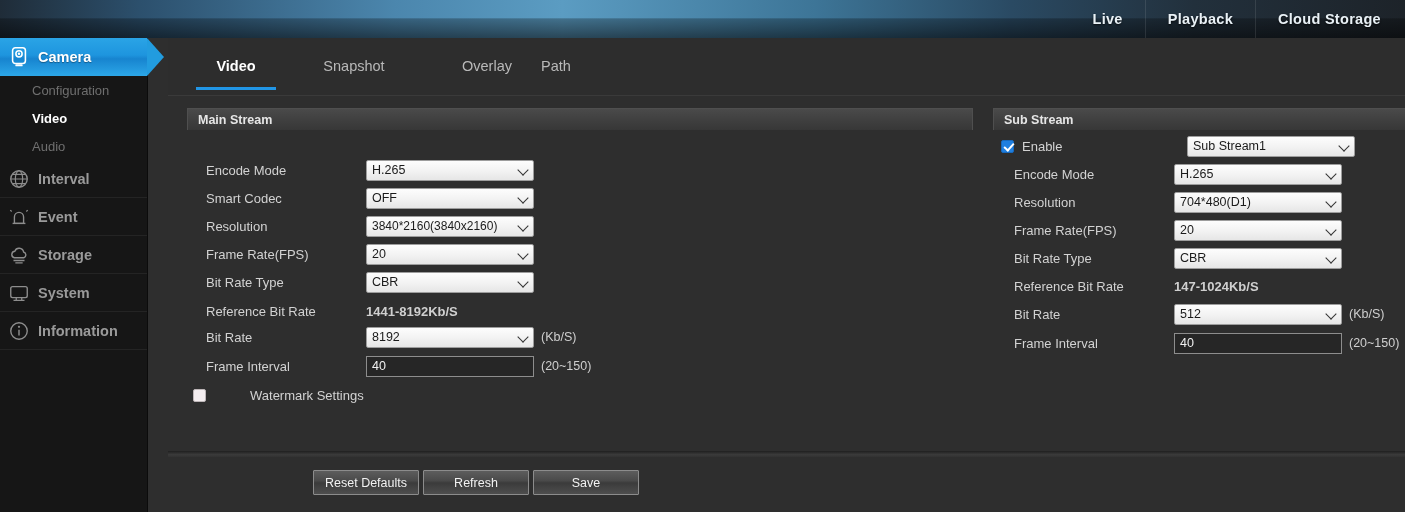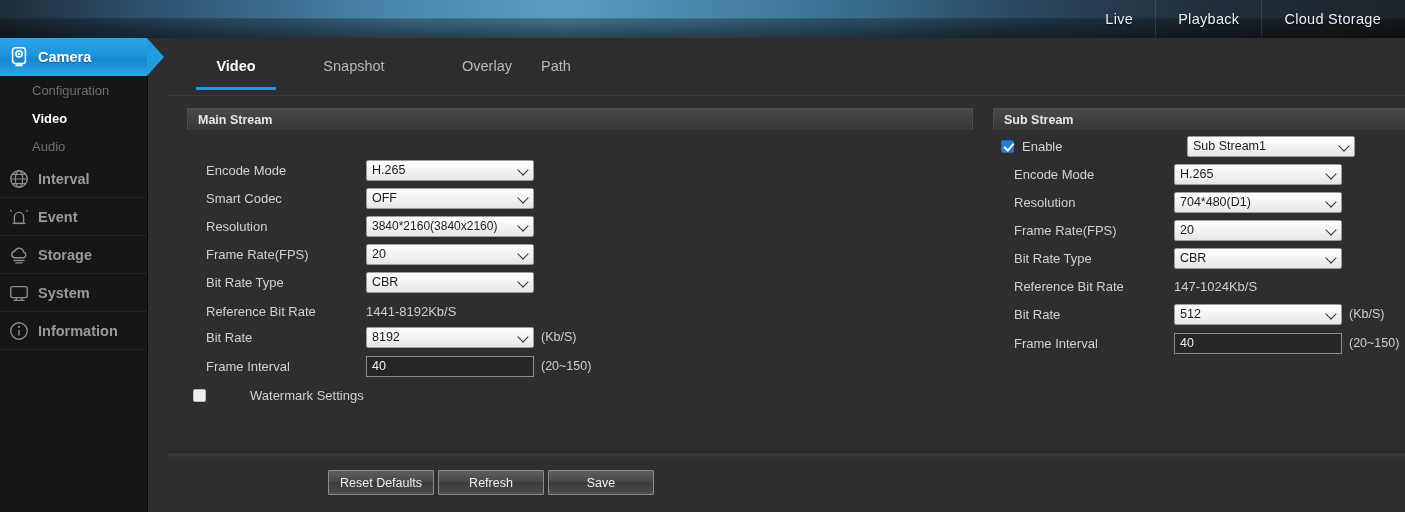--- a/index.html
+++ b/index.html
@@ -27,21 +27,21 @@
   }
   .logo-wrap { position: absolute; left: 8px; top: 3px; display: flex; align-items: center; gap: 10px; }
   .logo-mark { width: 32px; height: 32px; display: block; }
   .logo-text {
     font-size: 23px; letter-spacing: 6.5px; color: #eef4f8;
     font-weight: 400; line-height: 32px;
     text-shadow: 0 1px 1px rgba(0,0,0,.6);
   }
   .topnav { position: absolute; right: 16px; top: 0; height: 38px; display: flex; align-items: center; }
   .topnav a {
-    color: #e9f1f6; font-size: 14.5px; font-weight: normal; text-decoration: none;
+    color: #e9f1f6; font-size: 14.5px; font-weight: bold; text-decoration: none;
     padding: 0 22px; line-height: 38px; letter-spacing: .3px;
     text-shadow: 0 1px 2px rgba(0,0,0,.7);
     border-right: 1px solid rgba(255,255,255,0.10);
   }
   .topnav a:last-child { border-right: none; padding-right: 8px; }
 
   
   .sidebar {
     position: absolute; left: 0; top: 38px; width: 148px; height: 474px;
     background: #161616;
@@ -93,21 +93,21 @@
     background: linear-gradient(to bottom, #4a4a4a 0%, #3f3f3f 55%, #373737 100%);
     color: #e6e6e6; font-size: 12.5px; font-weight: bold; padding-left: 10px;
     border: 1px solid #4f4f4f; border-bottom: none;
   }
   #main-stream-head { left: 19px; top: 12px; width: 786px; }
   #sub-stream-head  { left: 825px; top: 12px; width: 412px; border-right: none; }
 
   .row { position: absolute; display: flex; align-items: center; height: 22px; }
   .lbl { color: #d2d2d2; font-size: 13px; white-space: nowrap; }
   .units { color: #cfcfcf; font-size: 12.5px; margin-left: 7px; white-space: nowrap; }
-  .static-val { color: #cfcfcf; font-size: 13px; white-space: nowrap; }
+  .static-val { color: #cfcfcf; font-size: 13px; white-space: nowrap; font-weight: bold; }
 
   select.dd {
     -webkit-appearance: none; appearance: none;
     background: linear-gradient(to bottom, #fdfdfd 0%, #f3f3f3 50%, #e6e6e6 100%);
     border: 1px solid #9d9d9d; border-radius: 2px;
     color: #1b1b1b; font-size: 12.5px; font-family: "Liberation Sans", sans-serif;
     height: 21px; padding: 0 20px 0 5px; outline: none; cursor: pointer;
   }
   .ddwrap { position: relative; display: inline-block; }
   .ddwrap::after {
@@ -130,21 +130,21 @@
     background: #1f7fe0; border: 1px solid #1869bd; position: relative;
   }
   .cb.on::after {
     content: ""; position: absolute; left: 4px; top: 0px; width: 4px; height: 8px;
     border-right: 2px solid #fff; border-bottom: 2px solid #fff; transform: rotate(42deg);
   }
 
   
   .footer-sep { position: absolute; left: 168px; top: 451px; width: 1237px; height: 6px;
     background: linear-gradient(to bottom, #1f1f1f 0%, #3a3a3a 60%, #323232 100%); }
-  .footer { position: absolute; left: 169px; top: 457px; width: 1237px; height: 55px; background: #2e2e2e; }
+  .footer { position: absolute; left: 154px; top: 457px; width: 1237px; height: 55px; background: #2e2e2e; }
   .btn {
     position: absolute; top: 13px; height: 25px;
     background: linear-gradient(to bottom, #5d5d5d 0%, #4a4a4a 42%, #3b3b3b 52%, #4e4e4e 100%);
     border: 1px solid #8c8c8c; color: #f2f2f2; font-size: 12.5px;
     font-family: "Liberation Sans", sans-serif; cursor: pointer; border-radius: 1px;
   }
   #btn-reset   { left: 159px; width: 106px; }
   #btn-refresh { left: 269px; width: 106px; }
   #btn-save    { left: 379px; width: 106px; }
 </style>

